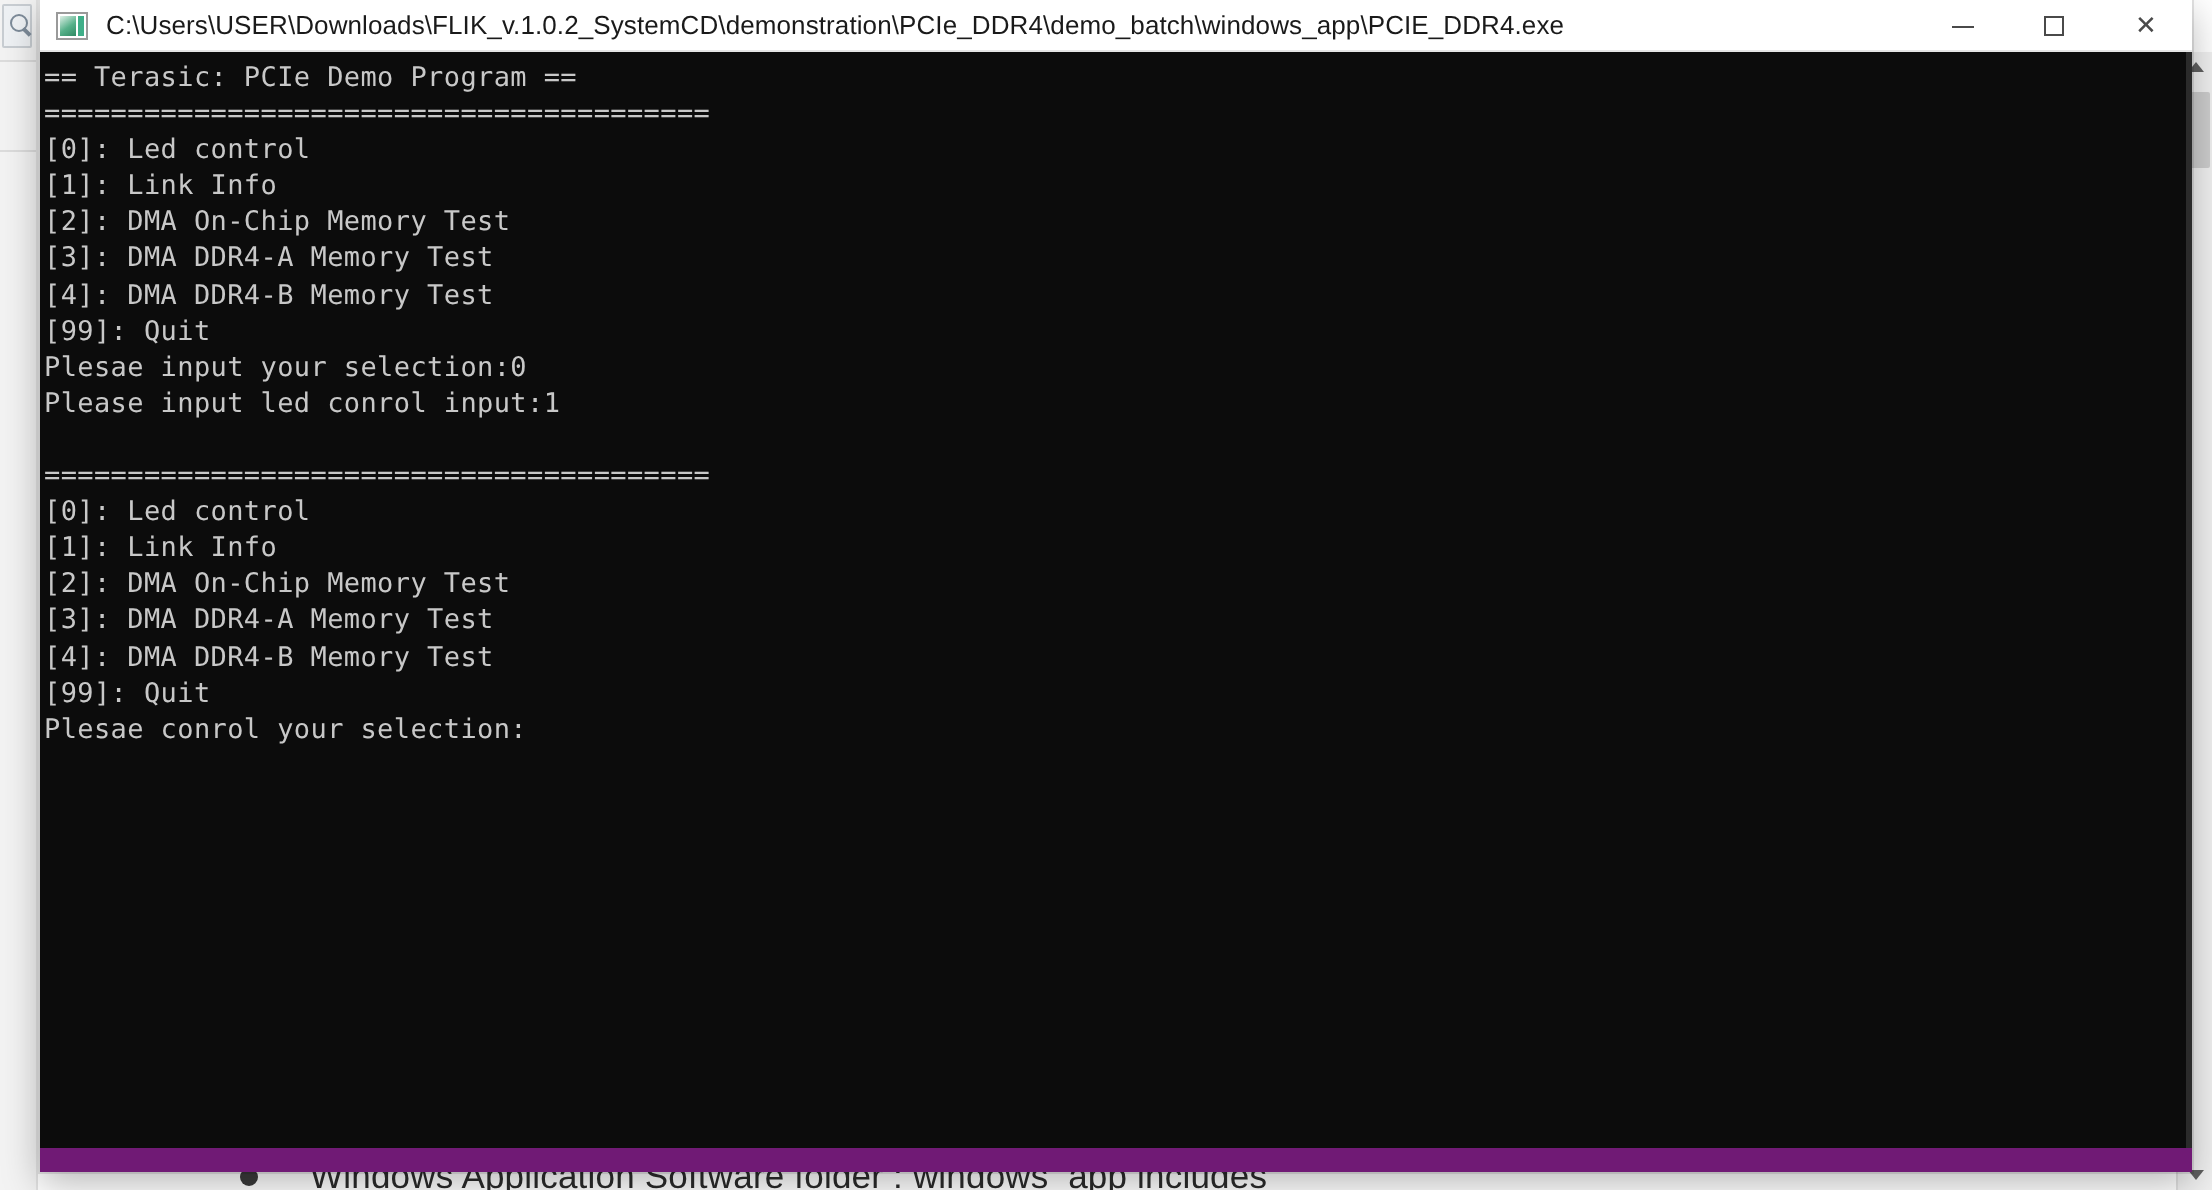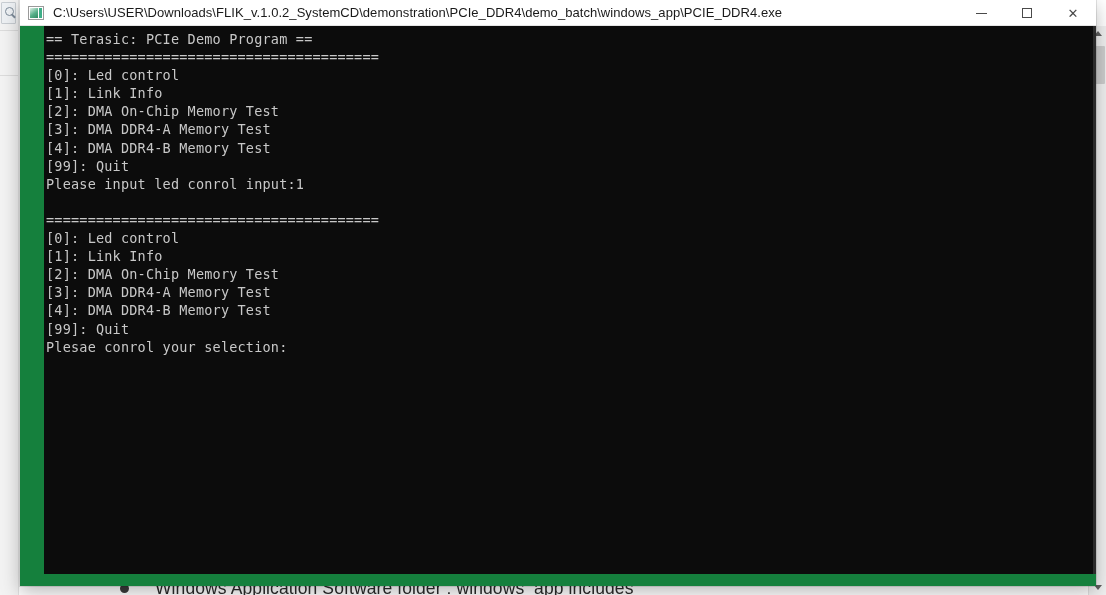--- a/index.html
+++ b/index.html
@@ -155,21 +155,21 @@
     border-radius: 1px;
   }
 
   
   .console-window {
     position: absolute;
     left: 20px;
     top: 0;
     width: 1076px;
     height: 586px;
-    background: #15803d;
+    background: #701a75;
     box-shadow: 0 6px 18px rgba(0,0,0,0.28), 0 0 0 1px rgba(0,0,0,0.10);
   }
 
   .titlebar {
     position: relative;
     height: 26px;
     background: #ffffff;
     border-bottom: 1px solid #e5e5e5;
     display: flex;
     align-items: center;
@@ -252,21 +252,20 @@
   }
 
   
   .console-body {
     position: relative;
     height: 548px;
     background: #0c0c0c;
     overflow: hidden;
     padding: 4px 0 0 2px;
     box-sizing: border-box;
-    margin-left: 24px;
   }
 
   .console-line {
     font-family: "DejaVu Sans Mono", "Liberation Mono", monospace;
     font-size: 13.5px;
     line-height: 18.1px;
     color: #c8c8c8;
     white-space: pre;
     letter-spacing: 0.2px;
     height: 18.1px;
@@ -337,20 +336,21 @@
 
     <div class="console-body" id="console-body">
       <div class="console-line">== Terasic: PCIe Demo Program ==</div>
         <div class="console-line">========================================</div>
         <div class="console-line">[0]: Led control</div>
         <div class="console-line">[1]: Link Info</div>
         <div class="console-line">[2]: DMA On-Chip Memory Test</div>
         <div class="console-line">[3]: DMA DDR4-A Memory Test</div>
         <div class="console-line">[4]: DMA DDR4-B Memory Test</div>
         <div class="console-line">[99]: Quit</div>
+        <div class="console-line">Plesae input your selection:0</div>
         <div class="console-line">Please input led conrol input:1</div>
         <div class="console-line blank"> </div>
         <div class="console-line">========================================</div>
         <div class="console-line">[0]: Led control</div>
         <div class="console-line">[1]: Link Info</div>
         <div class="console-line">[2]: DMA On-Chip Memory Test</div>
         <div class="console-line">[3]: DMA DDR4-A Memory Test</div>
         <div class="console-line">[4]: DMA DDR4-B Memory Test</div>
         <div class="console-line">[99]: Quit</div>
         <div class="console-line">Plesae conrol your selection:</div>

